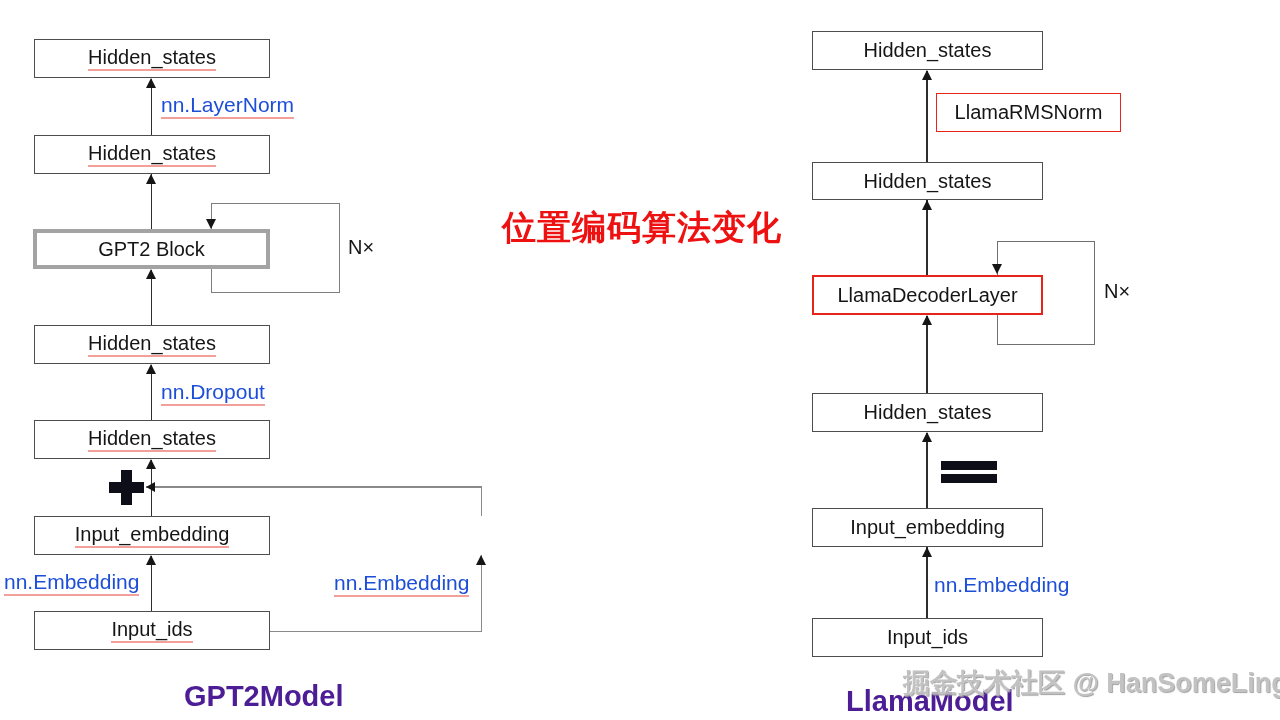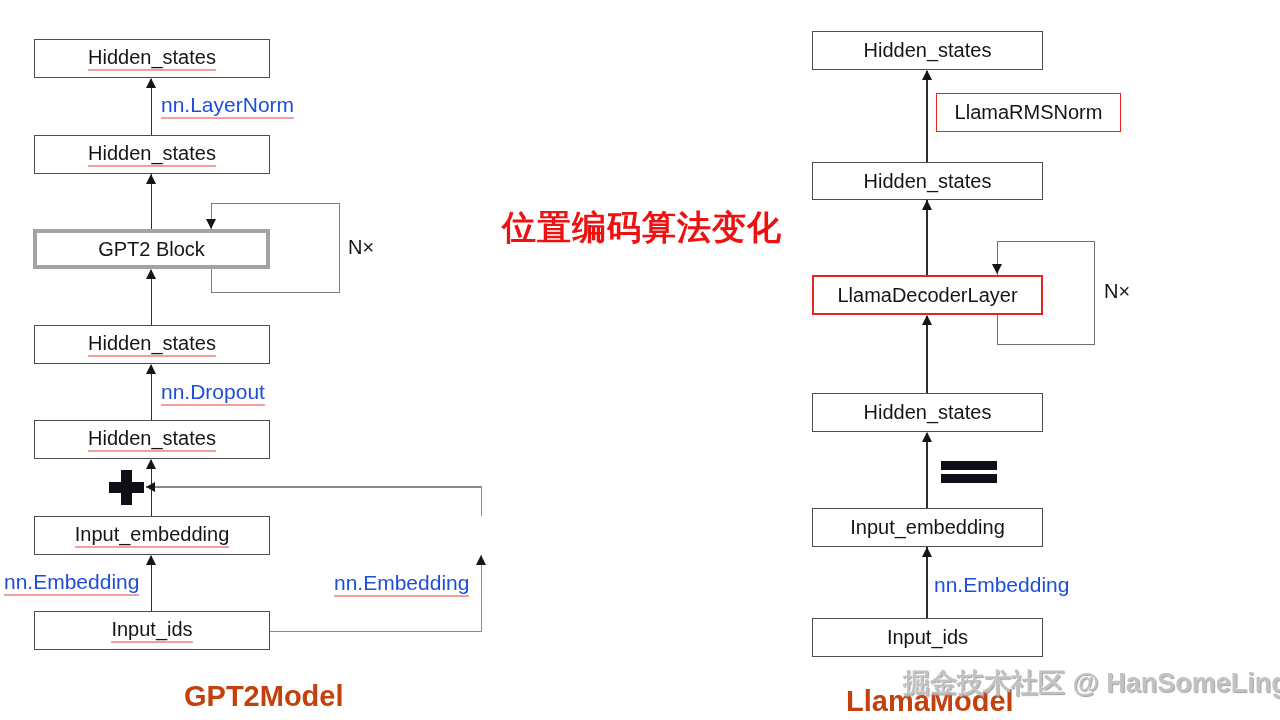--- a/index.html
+++ b/index.html
@@ -26,21 +26,21 @@
     border-left:5.5px solid transparent;border-right:5.5px solid transparent;
     border-top:10px solid #151515;}
   .arrow-left{position:absolute;width:0;height:0;z-index:2;
     border-top:5px solid transparent;border-bottom:5px solid transparent;
     border-right:9px solid #151515;}
   .loop-rect{position:absolute;box-sizing:border-box;border:1.3px solid #7e7e7e;z-index:0;background:transparent;}
   .edge-label{position:absolute;font-size:21px;color:#1d4ed8;z-index:4;white-space:nowrap;}
   .nx-label{position:absolute;font-size:20px;color:#141414;z-index:4;white-space:nowrap;}
   .anno{position:absolute;transform:translateX(-50%);font-size:34px;font-weight:700;
     color:#ee1111;z-index:4;white-space:nowrap;letter-spacing:1px;}
-  .model-title{position:absolute;font-size:29px;font-weight:700;color:#c2410c;z-index:4;white-space:nowrap;}
+  .model-title{position:absolute;font-size:29px;font-weight:700;color:#4c1d95;z-index:4;white-space:nowrap;}
   .bar{position:absolute;background:#0d0e18;z-index:3;}
   .watermark{position:absolute;font-size:27px;font-weight:700;color:#bdbdbd;z-index:6;white-space:nowrap;
     text-shadow:-1px -1px 0 #ffffff,1px 1px 1px #9a9a9a;opacity:.92;}
 </style>
 </head>
 <body>
 
 <div id="stage">
 
   <div class="loop-rect" style="left:211px;top:203px;width:129px;height:90px;"></div>

